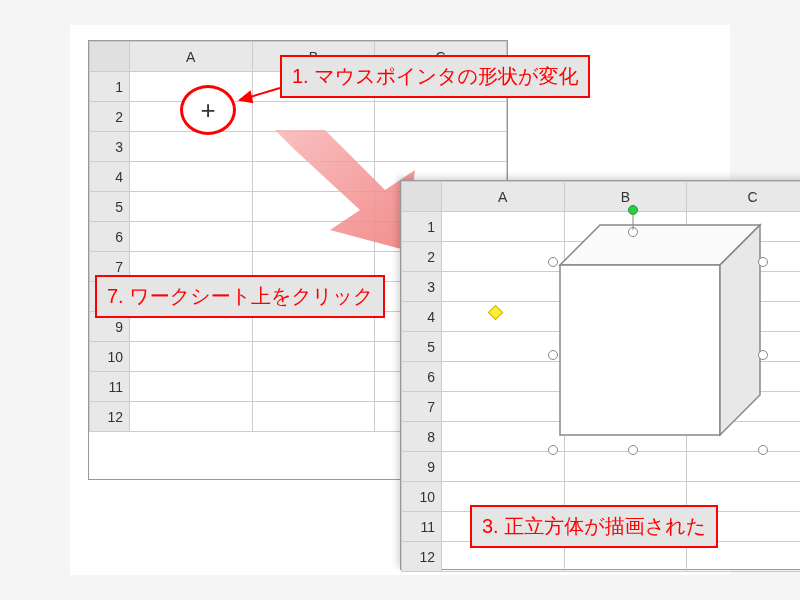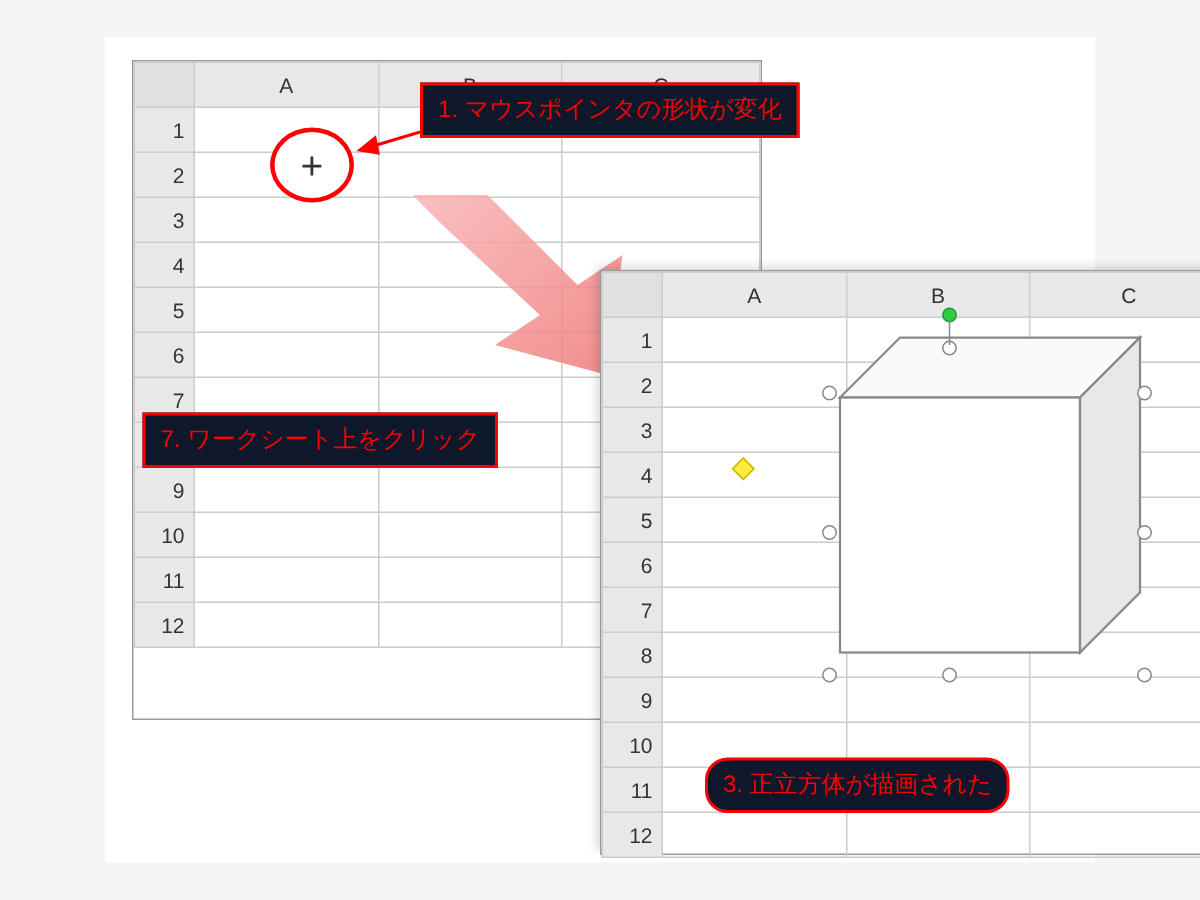--- a/index.html
+++ b/index.html
@@ -61,29 +61,29 @@
       text-align: right;
       padding-right: 6px;
       font-size: 14px;
     }
     .grid-table .col {
       text-align: center;
     }
     .callout {
       position: absolute;
       border: 2px solid #ff0000;
-      background: #0f172a;
+      background: #e5e5e5;
       padding: 6px 10px;
-      font-size: 16px;
+      font-size: 20px;
       color: #ff0000;
       white-space: nowrap;
     }
     .callout1 { left: 210px; top: 30px; }
     .callout2 { left: 25px; top: 250px; }
-    .callout3 { left: 400px; top: 480px; border-radius: 15px; }
+    .callout3 { left: 400px; top: 480px; }
     .pointer-circle {
       position: absolute;
       left: 110px;
       top: 60px;
       width: 56px;
       height: 50px;
       border: 3px solid #ff0000;
       border-radius: 50%;
       display: flex;
       align-items: center;

